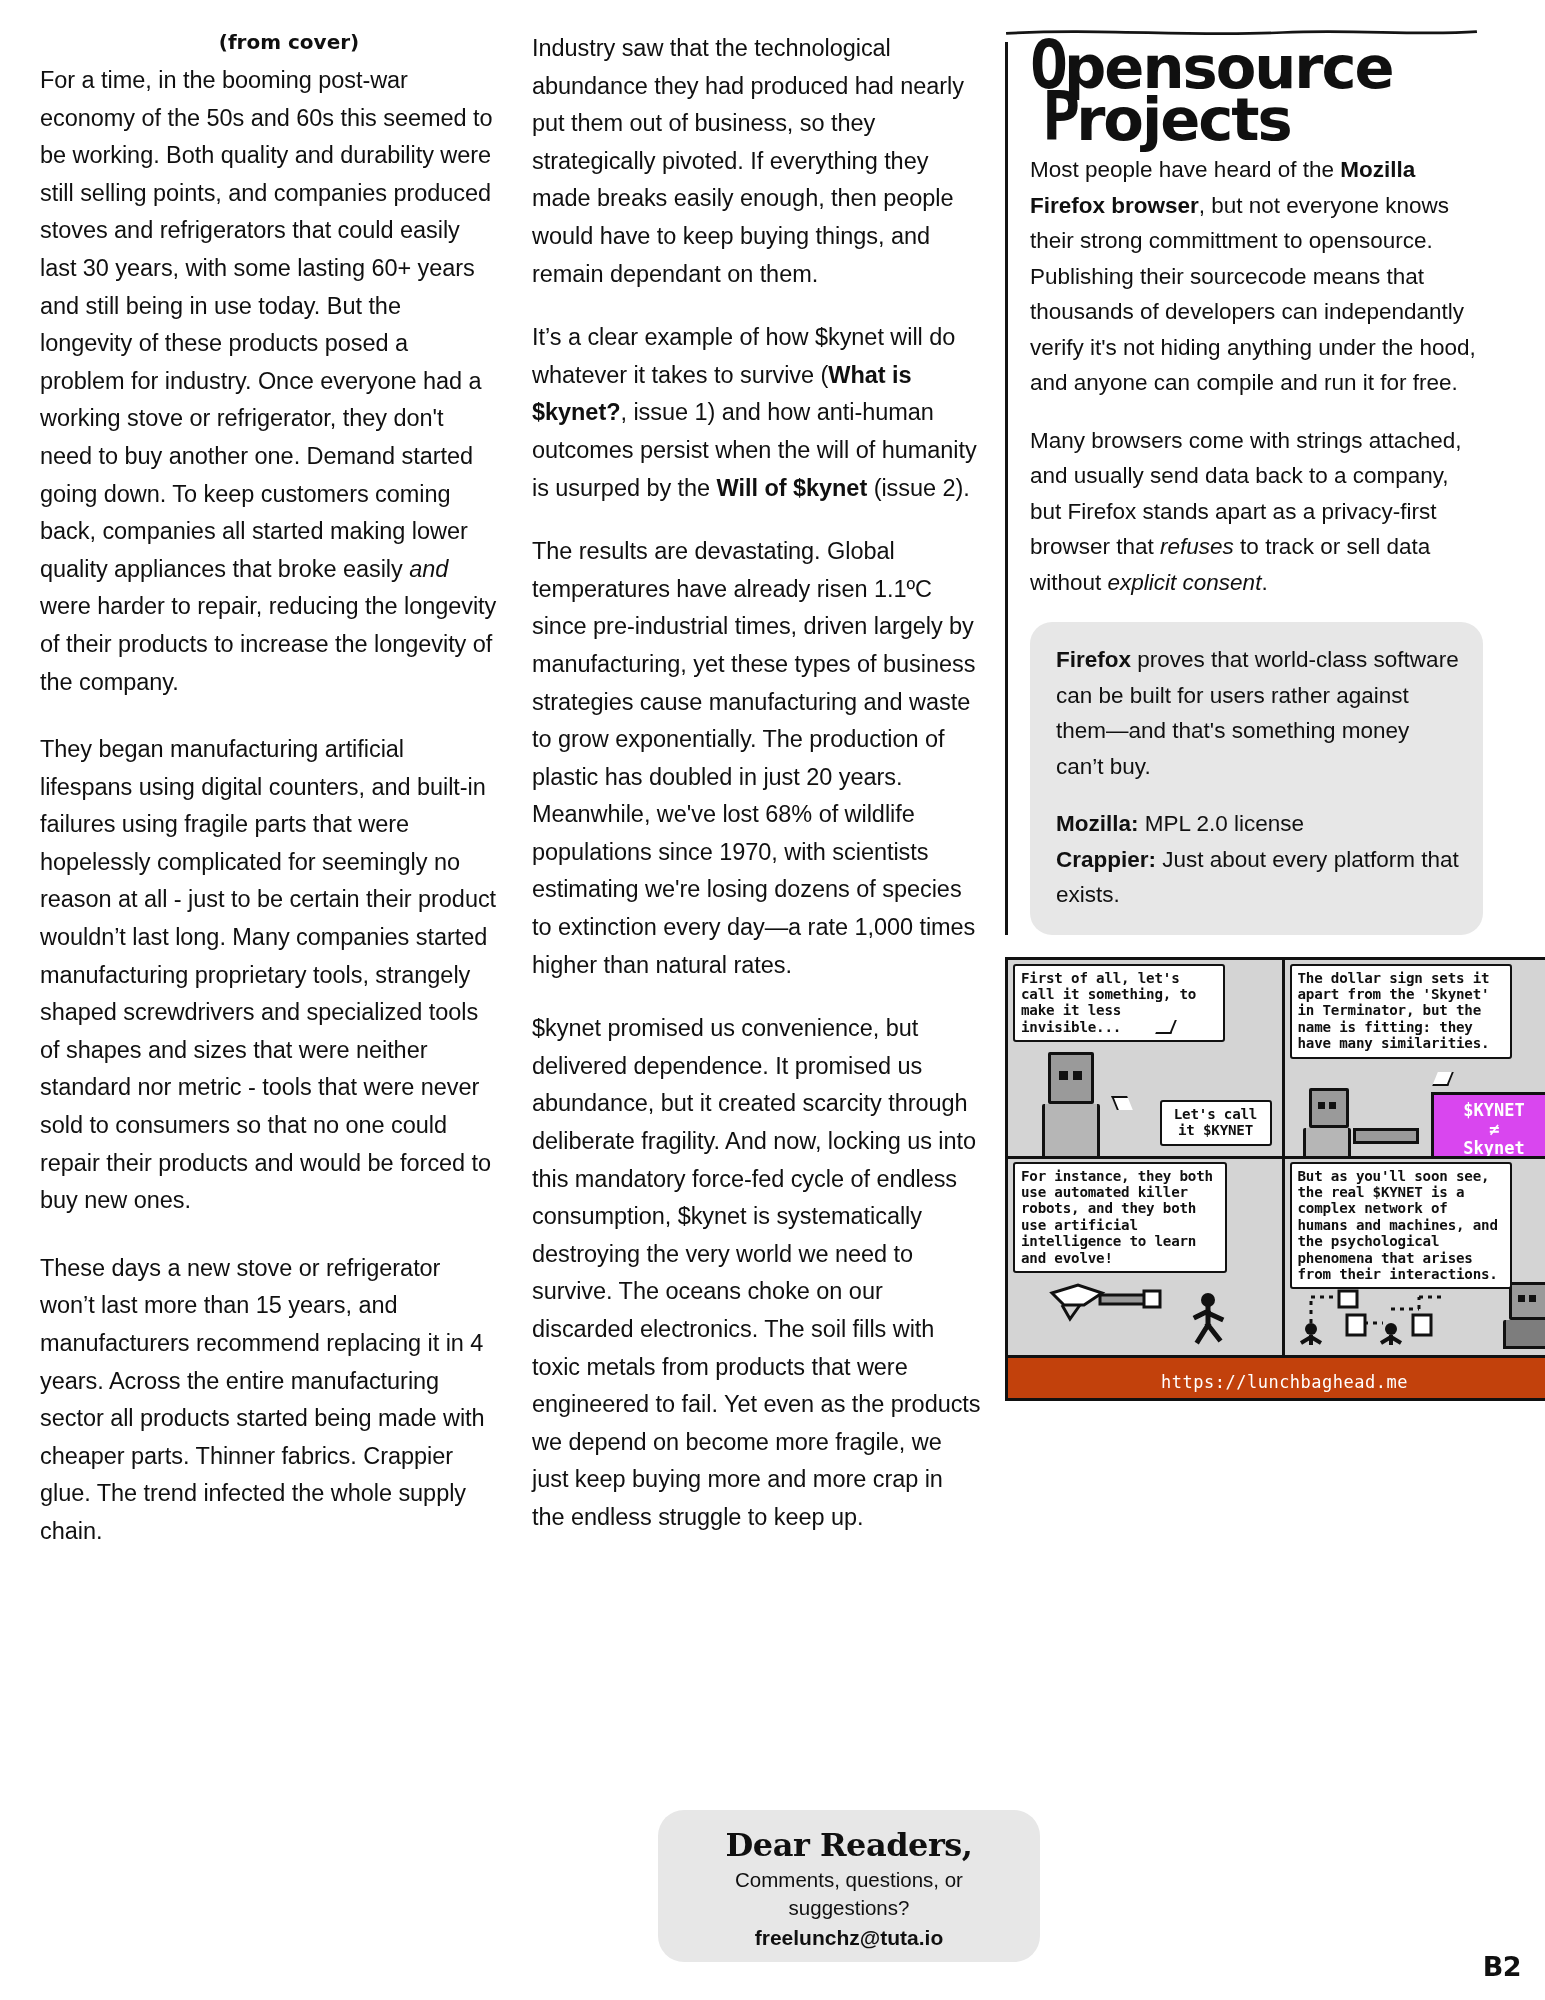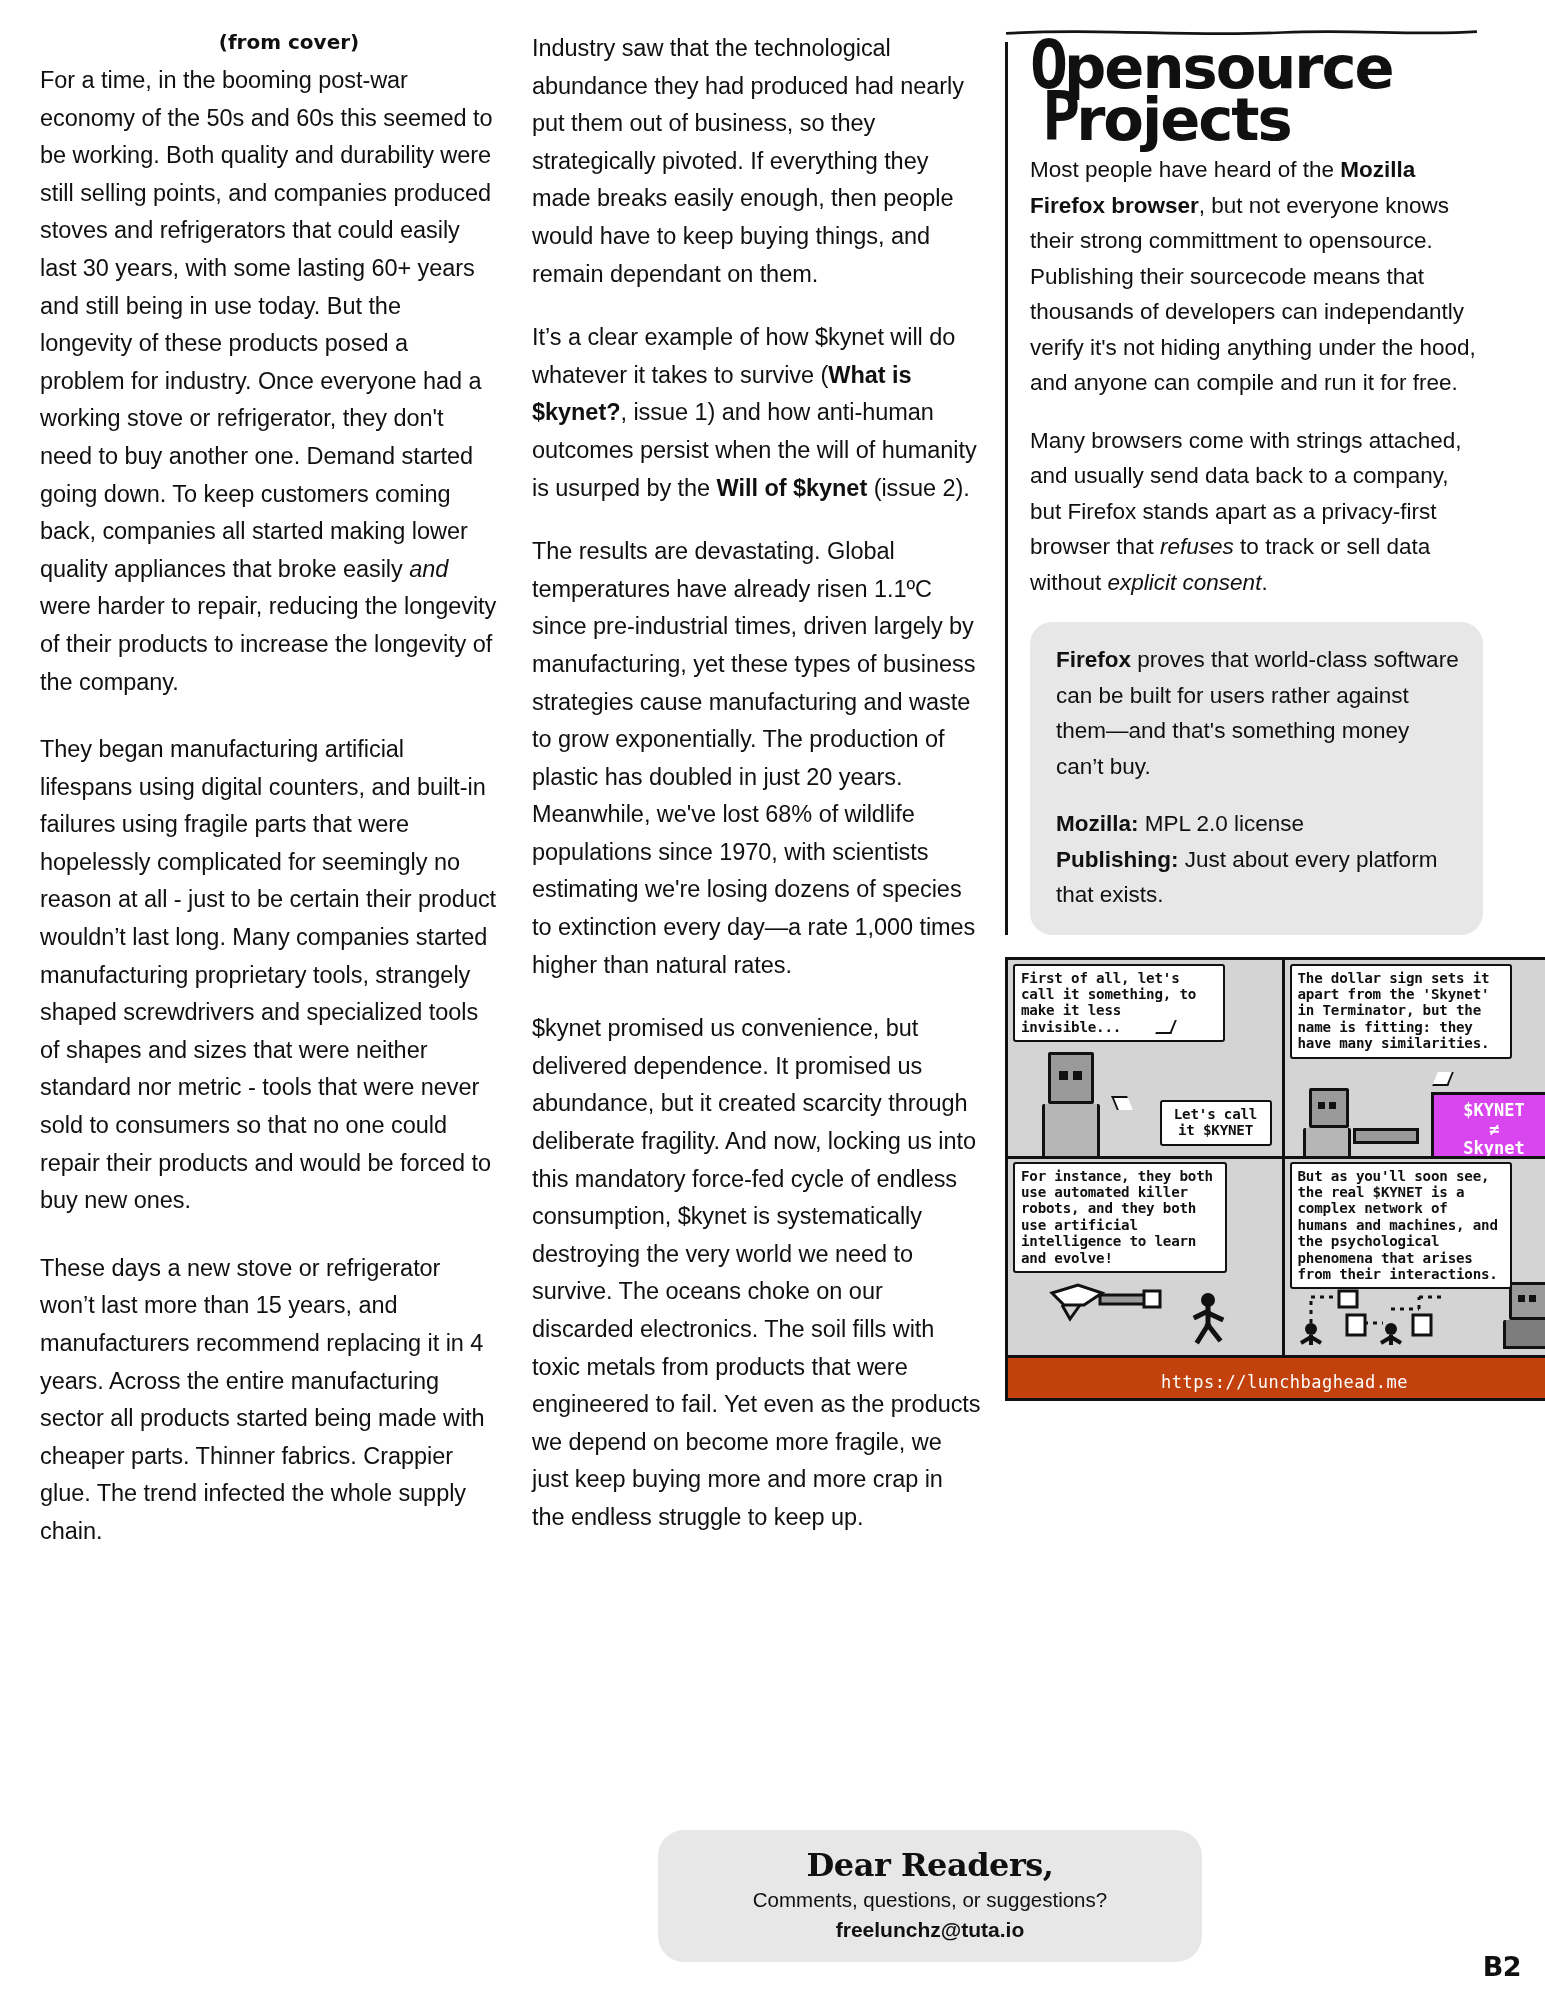--- a/index.html
+++ b/index.html
@@ -226,24 +226,24 @@
     letter-spacing: 0.5px;
     padding: 14px 0 6px 0;
     border-top: 3px solid #111;
   }
 
   
   .dear-readers {
     position: absolute;
     left: 658px;
     bottom: 38px;
-    width: 544px;
+    width: 382px;
     background: #e7e7e7;
     border-radius: 26px;
-    padding: 16px 20px 20px 20px;
+    padding: 16px 20px 12px 20px;
     box-sizing: border-box;
     text-align: center;
   }
   .dr-title {
     font-family: "DejaVu Serif", serif;
     font-weight: bold;
     font-size: 32px;
     letter-spacing: -0.5px;
     margin: 0 0 2px 0;
   }
@@ -305,21 +305,21 @@
           <span class="ln2"><span class="blockcap">P</span><span>rojects</span></span>
         </div>
 
         <p class="sidebar-p"><span>Most people have heard of the </span><strong>Mozilla Firefox browser</strong><span>, but not everyone knows their strong committment to opensource. Publishing their sourcecode means that thousands of developers can independantly verify it's not hiding anything under the hood, and anyone can compile and run it for free.</span></p>
 
         <p class="sidebar-p"><span>Many browsers come with strings attached, and usually send data back to a company, but Firefox stands apart as a privacy-first browser that </span><em>refuses</em><span> to track or sell data without </span><em>explicit consent</em><span>.</span></p>
 
         <div class="info-box">
           <p><strong>Firefox</strong><span> proves that world-class software can be built for users rather against them—and that's something money can’t buy.</span></p>
           <p class="meta"><strong>Mozilla:</strong><span> MPL 2.0 license</span></p>
-          <p><strong>Publishing:</strong><span> Just about every platform that exists.</span></p>
+          <p><strong>Crappier:</strong><span> Just about every platform that exists.</span></p>
         </div>
       </div>
 
       <div class="comic">
 
         <div class="comic-row">
           <div class="comic-panel left">
             <div class="bubble" style="width:196px;">First of all, let's call it something, to make it less invisible...</div>
             <div class="bubble-tail" style="left:150px; top:60px;"></div>
 

